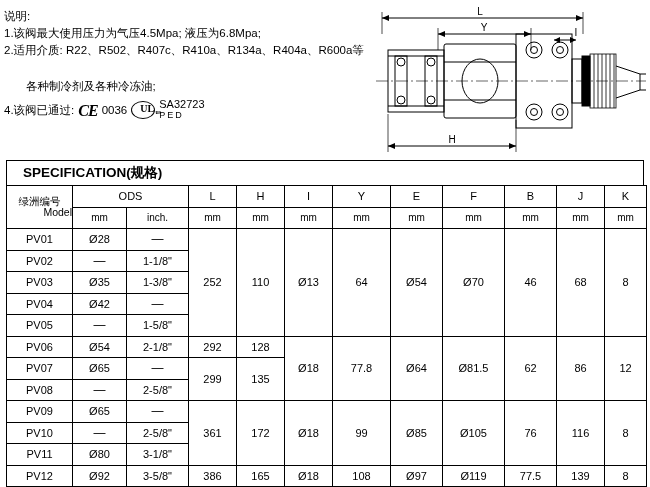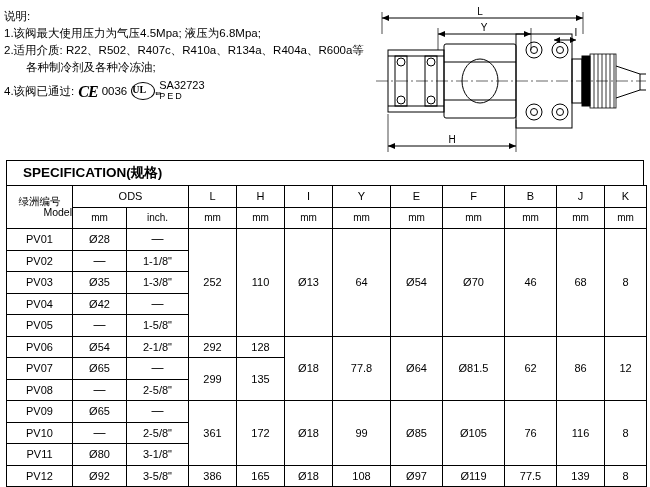--- a/index.html
+++ b/index.html
@@ -10,30 +10,30 @@
     color:#000;
     position:relative;
     overflow:hidden;
   }
   
   .notes{
     position:absolute; left:4px; top:8px; width:350px;
     font-size:11.5px; line-height:17px;
   }
   .notes .ln{ white-space:nowrap; }
-  .notes .ln.indent{ padding-left:22px; }
+  .notes .ln.indent{ padding-left:22px;margin-top:19px; }
   .cert-row{ display:flex; align-items:center; gap:4px; margin-top:4px; }
   .ce-mark{ font-family:"Liberation Serif",serif; font-style:italic; font-weight:bold; font-size:16px; letter-spacing:-1px;}
   .ul-mark{
     display:inline-block;
     width:22px;height:16px;
     border:1.6px solid #000;border-radius:50%;
     font-family:"Liberation Serif",serif;
     font-weight:bold;font-size:10px;
-    text-align:left;line-height:14px;
+    text-align:right;line-height:14px;
     position:relative;
   }
   .ul-mark sup{font-size:6px;position:absolute;right:-7px;top:3px;}
   .sa-no{ font-size:11px; line-height:11px; }
   .sa-no small{display:block;font-size:9px;letter-spacing:2px;}
 
   
   .drawing{ position:absolute; left:368px; top:4px; width:278px; height:152px; }
   .drawing svg{ display:block; }
 

